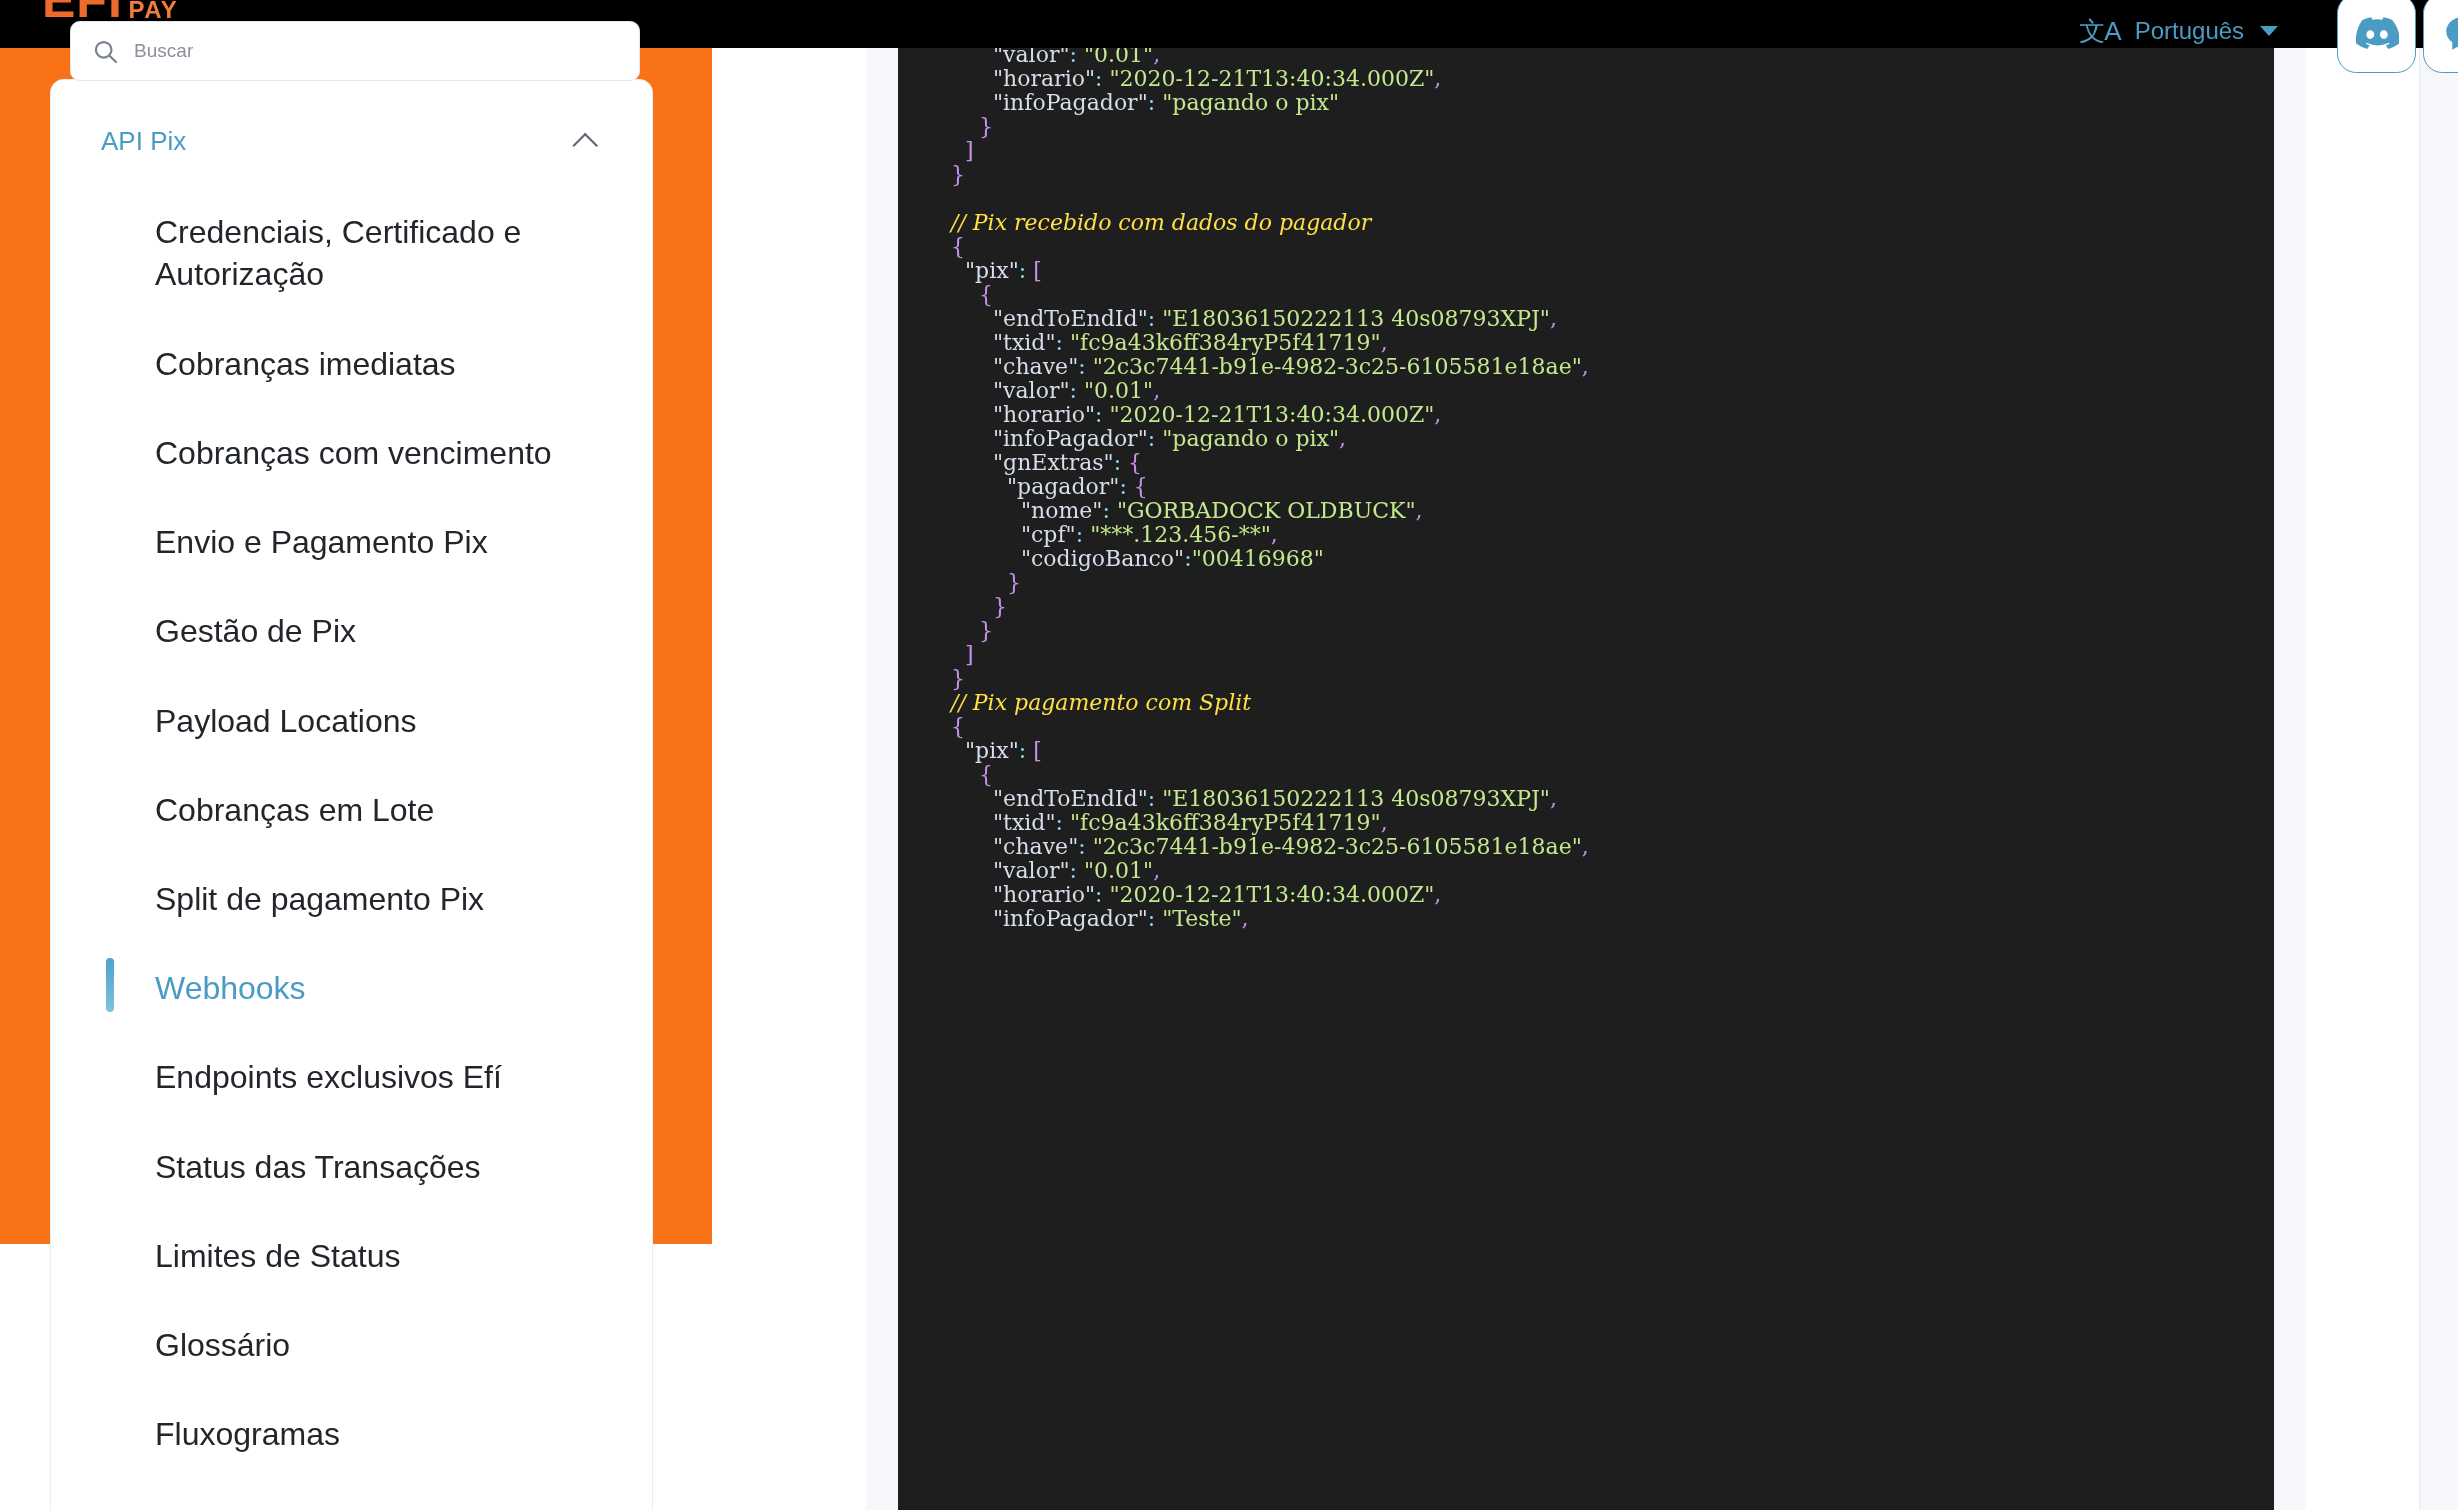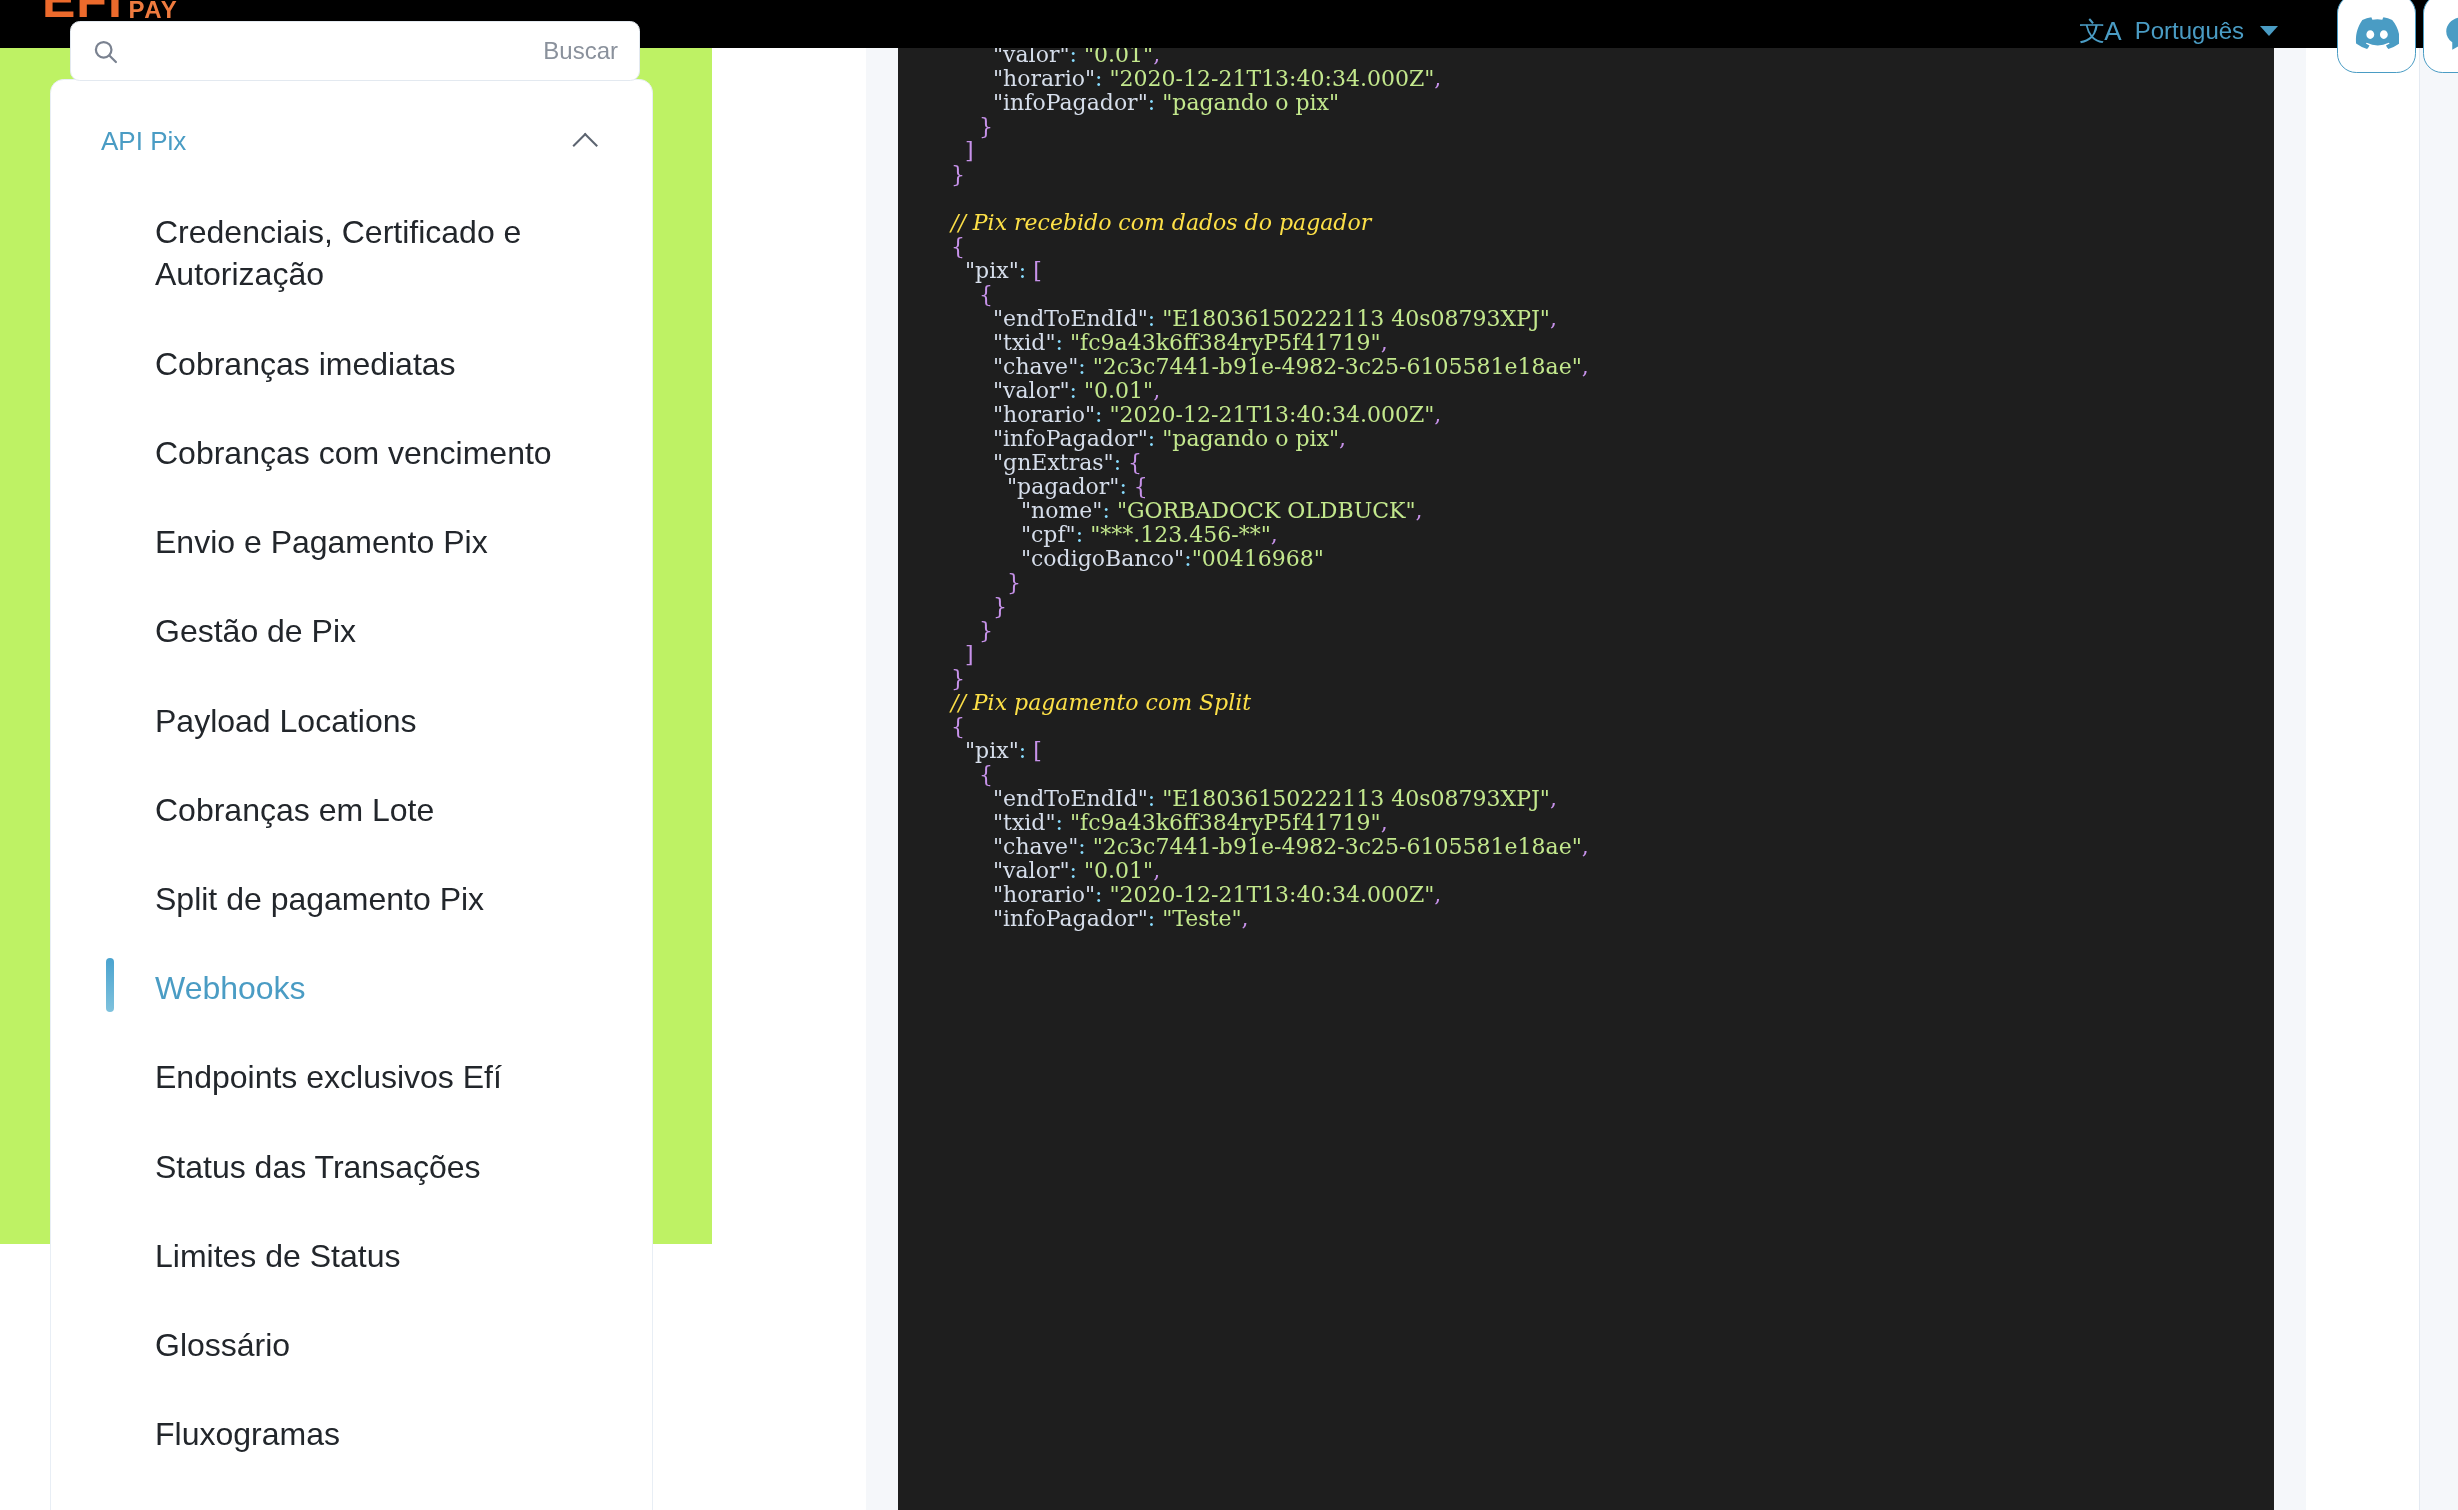--- a/index.html
+++ b/index.html
@@ -100,21 +100,21 @@
   }
   .fab-discord { right: 42px; top: -5.8px; }
   .fab-extra  { right: -44px; top: -5.8px; }
 
   
   .sidebar {
     position: absolute;
     left: 0; top: 0;
     width: 712px;
     height: 1244px;
-    background: #bef264;
+    background: #f97316;
     z-index: 20;
   }
   .sidebar-top-white {
     position: absolute;
     left: 0; top: 0;
     width: 712px;
     height: 48px;
     background: #ffffff;
   }
 
@@ -129,26 +129,25 @@
     border-radius: 9.7px;
     display: flex;
     align-items: center;
     padding: 0 21px;
     gap: 15.4px;
     z-index: 50;
   }
   .search-input {
     border: none;
     outline: none;
-    font-size: 24px;
+    font-size: 19px;
     color: #a21caf;
     background: transparent;
     width: 100%;
     font-family: "Liberation Sans", sans-serif;
-    text-align: right;
   }
   .search-input::placeholder { color: #8a919c; }
 
   .nav-card {
     position: absolute;
     left: 50px;
     top: 79px;
     width: 603px;
     min-height: 1448px;
     background: #ffffff;

